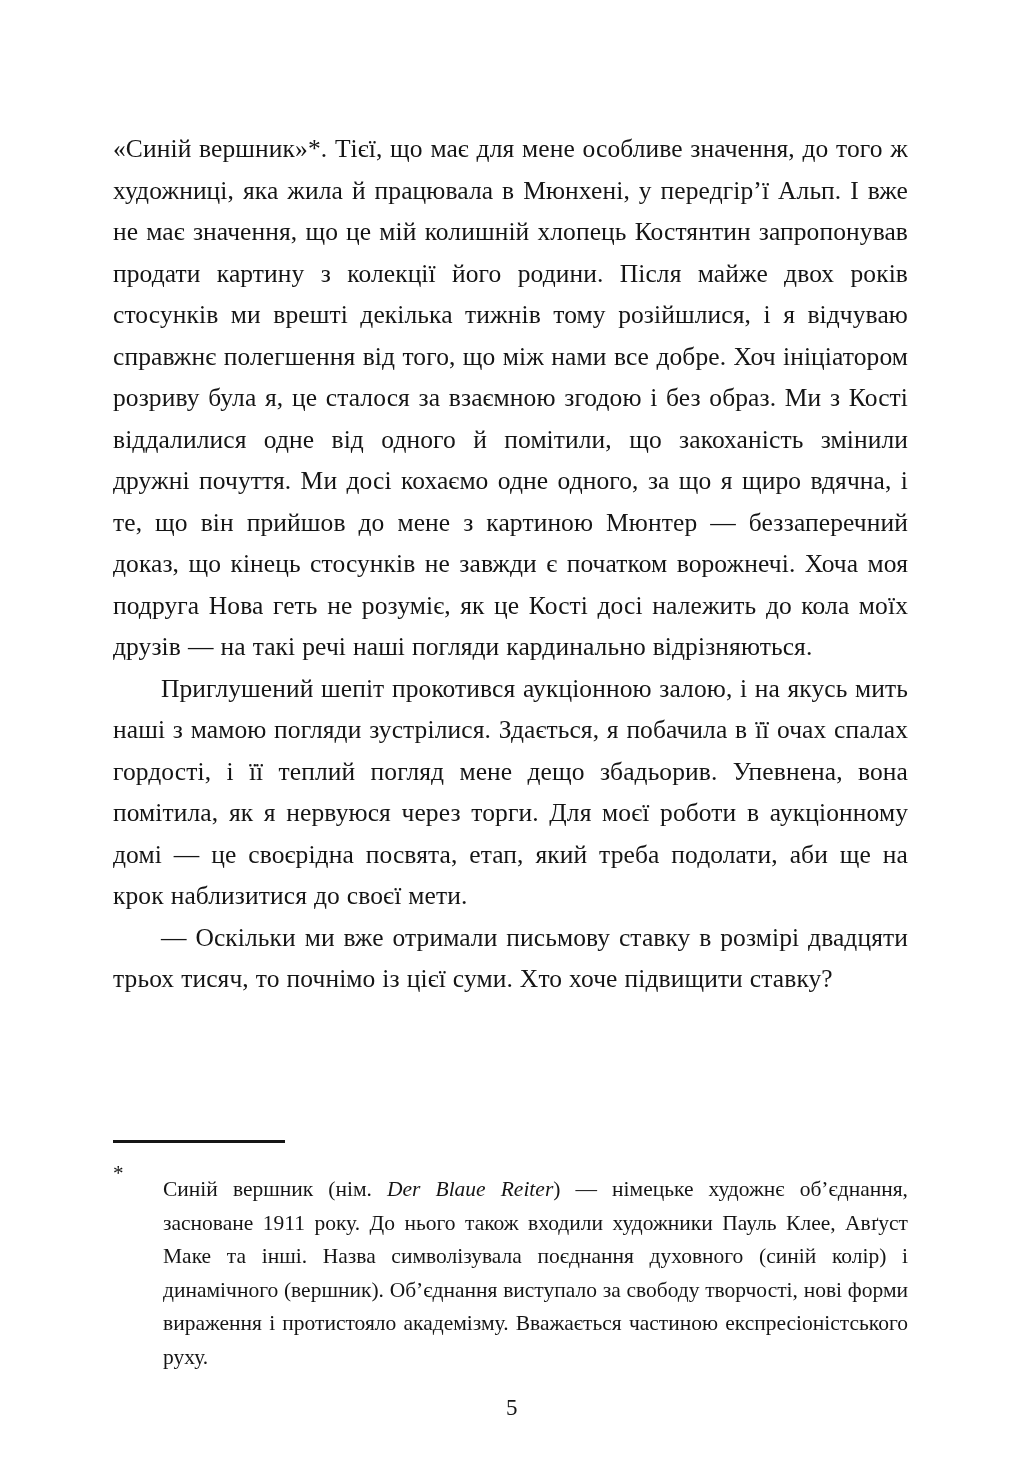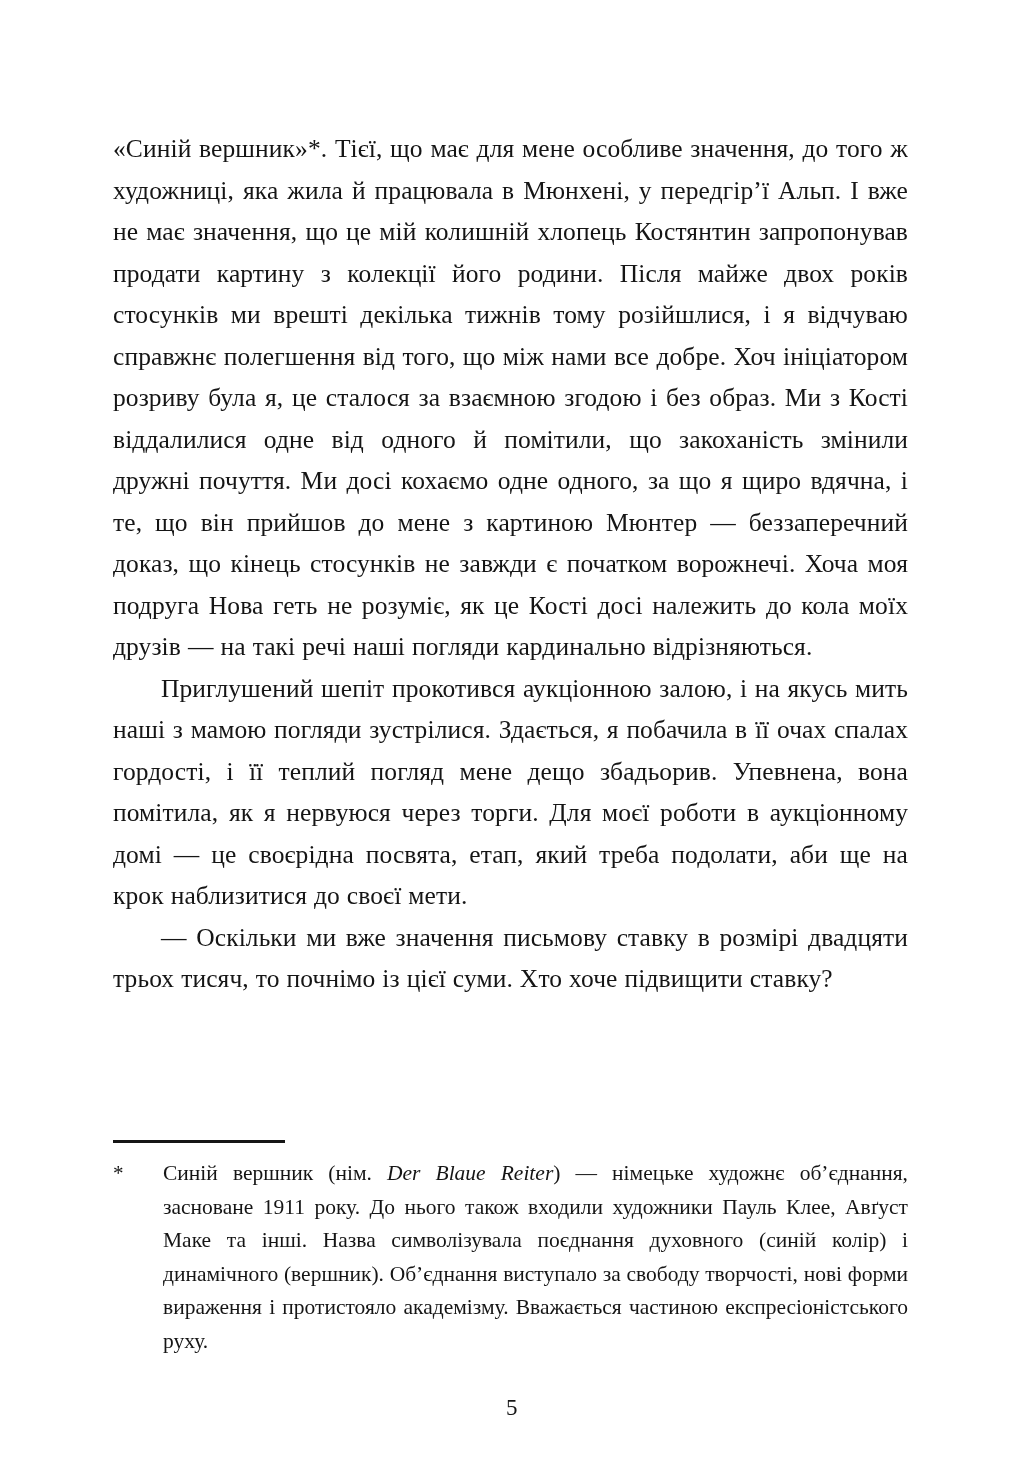--- a/index.html
+++ b/index.html
@@ -62,20 +62,21 @@
   .footnote-marker {
     width: 50px;
     flex: 0 0 50px;
     font-size: 21px;
     line-height: 33.5px;
   }
   .footnote-text {
     flex: 1 1 auto;
     text-align: justify;
     text-justify: inter-word;
+    margin-top: 16px;
   }
   .footnote-text i {
     font-style: italic;
   }
   .page-number {
     position: absolute;
     left: 0;
     top: 1395px;
     width: 1024px;
     text-align: center;
@@ -84,21 +85,21 @@
   }
 </style>
 </head>
 <body>
 
 <div class="page">
 
   <div class="text-block">
     <p class="body-par">«Синій вершник»*. Тієї, що має для мене особливе значення, до того ж художниці, яка жила й працювала в Мюнхені, у передгір’ї Альп. І вже не має значення, що це мій колишній хлопець Костянтин запропонував продати картину з колекції його родини. Після майже двох років стосунків ми врешті декілька тижнів тому розійшлися, і я відчуваю справжнє полегшення від того, що між нами все добре. Хоч ініціатором розриву була я, це сталося за взаємною згодою і без образ. Ми з Кості віддалилися одне від одного й помітили, що закоханість змінили дружні почуття. Ми досі кохаємо одне одного, за що я щиро вдячна, і те, що він прийшов до мене з картиною Мюнтер — беззаперечний доказ, що кінець стосунків не завжди є початком ворожнечі. Хоча моя подруга Нова геть не розуміє, як це Кості досі належить до кола моїх друзів — на такі речі наші погляди кардинально відрізняються.</p>
     <p class="body-par indent">Приглушений шепіт прокотився аукціонною залою, і на якусь мить наші з мамою погляди зустрілися. Здається, я побачила в її очах спалах гордості, і її теплий погляд мене дещо збадьорив. Упевнена, вона помітила, як я нервуюся через торги. Для моєї роботи в аукціонному домі — це своєрідна посвята, етап, який треба подолати, аби ще на крок наблизитися до своєї мети.</p>
-    <p class="body-par indent">— Оскільки ми вже значення письмову ставку в розмірі двадцяти трьох тисяч, то почнімо із цієї суми. Хто хоче підвищити ставку?</p>
+    <p class="body-par indent">— Оскільки ми вже отримали письмову ставку в розмірі двадцяти трьох тисяч, то почнімо із цієї суми. Хто хоче підвищити ставку?</p>
   </div>
 
   <div class="footnote-wrap">
     <div class="footnote-rule"></div>
     <div class="footnote">
       <span class="footnote-marker">*</span>
       <span class="footnote-text"><span>Синій вершник (нім. </span><i>Der Blaue Reiter</i><span>) — німецьке художнє об’єднання, засноване 1911 року. До нього також входили художники Пауль Клее, Авґуст Маке та інші. Назва символізувала поєднання духовного (синій колір) і динамічного (вершник). Об’єднання виступало за свободу творчості, нові форми вираження і протистояло академізму. Вважається частиною експресіоністського руху.</span></span>
     </div>
   </div>
 

